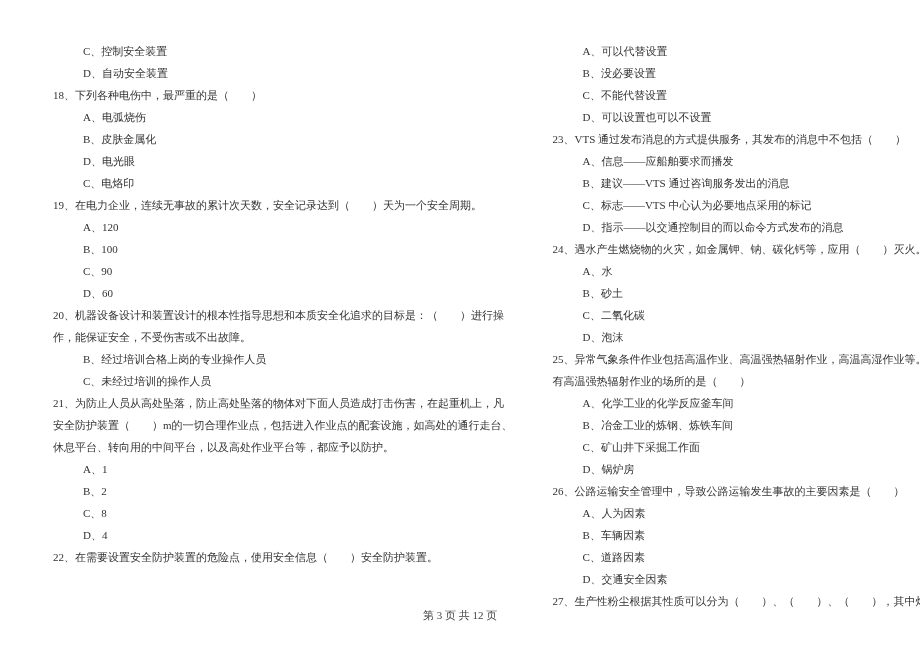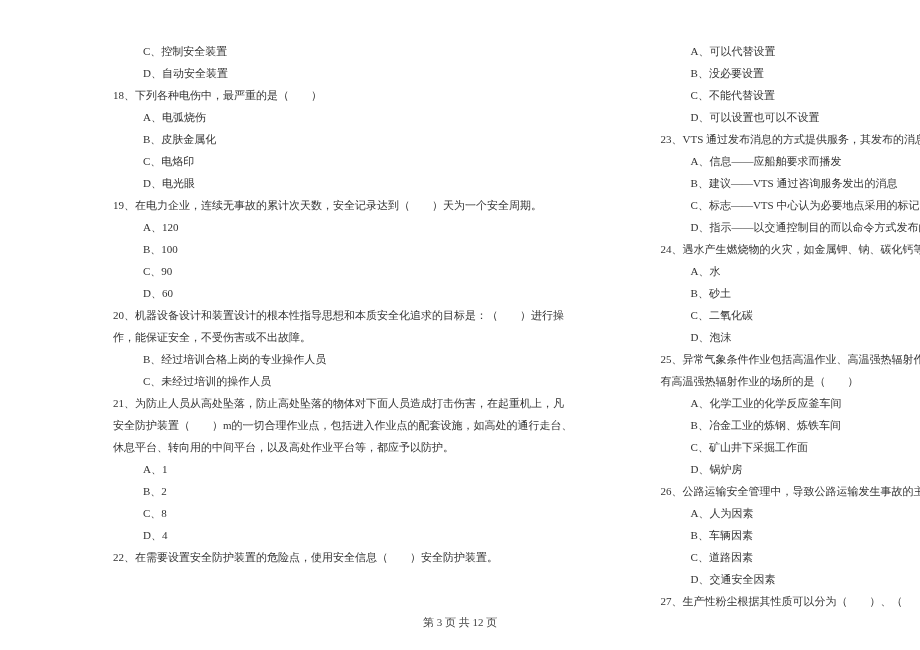--- a/index.html
+++ b/index.html
@@ -9,59 +9,58 @@
       font-family: "SimSun", "宋体", serif;
       font-size: 11px;
       color: #333;
       width: 920px;
       height: 650px;
       overflow: hidden;
       position: relative;
     }
     .container {
       display: flex;
-      padding: 40px 60px 0 88px;
-      gap: 48px;
+      padding: 40px 60px 0 28px;
     }
     .column {
       flex: 1;
       padding: 0 15px;
     }
     .line {
       margin: 0;
       line-height: 22px;
       white-space: nowrap;
     }
     .indent1 {
       padding-left: 40px;
     }
     .indent0 {
       padding-left: 10px;
     }
     .footer {
       position: absolute;
-      bottom: 20px;
+      bottom: 27px;
       width: 100%;
       text-align: center;
       font-size: 11px;
       color: #444;
     }
   </style>
 </head>
 <body>
 
 <div class="container">
   <div class="column" id="col-left">
       <p class="line indent1">C、控制安全装置</p>
       <p class="line indent1">D、自动安全装置</p>
       <p class="line indent0">18、下列各种电伤中，最严重的是（　　）</p>
       <p class="line indent1">A、电弧烧伤</p>
       <p class="line indent1">B、皮肤金属化</p>
+      <p class="line indent1">D、电光眼</p>
       <p class="line indent1">C、电烙印</p>
-      <p class="line indent1">D、电光眼</p>
       <p class="line indent0">19、在电力企业，连续无事故的累计次天数，安全记录达到（　　）天为一个安全周期。</p>
       <p class="line indent1">A、120</p>
       <p class="line indent1">B、100</p>
       <p class="line indent1">C、90</p>
       <p class="line indent1">D、60</p>
       <p class="line indent0">20、机器设备设计和装置设计的根本性指导思想和本质安全化追求的目标是：（　　）进行操</p>
       <p class="line indent0">作，能保证安全，不受伤害或不出故障。</p>
       <p class="line indent1">B、经过培训合格上岗的专业操作人员</p>
       <p class="line indent1">C、未经过培训的操作人员</p>
       <p class="line indent0">21、为防止人员从高处坠落，防止高处坠落的物体对下面人员造成打击伤害，在起重机上，凡</p>

